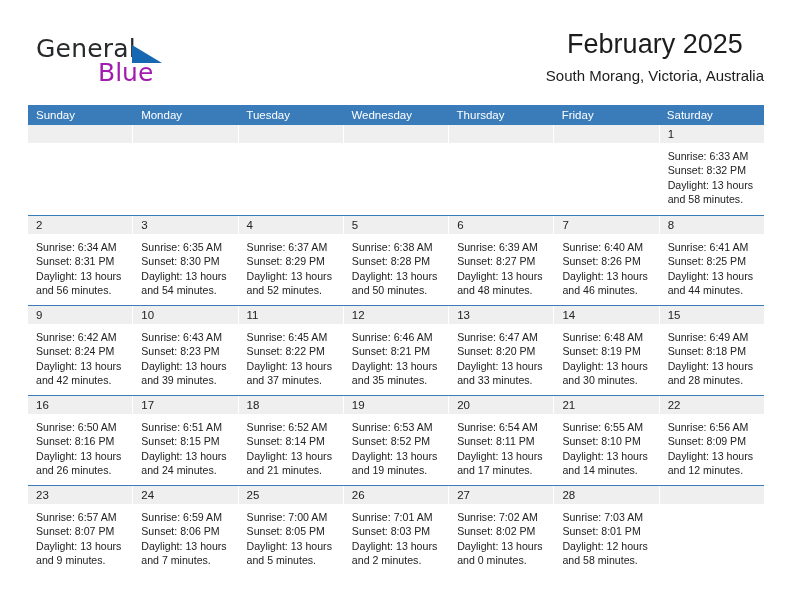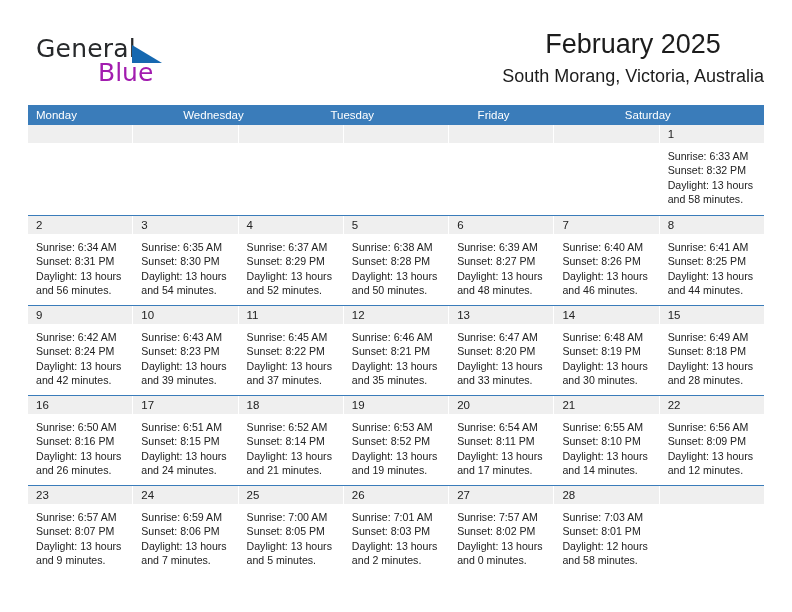--- a/index.html
+++ b/index.html
@@ -72,21 +72,21 @@
   }
   .cal-title {
     font-size: 27px;
     color: #1c1c1c;
     font-family: "Liberation Sans", sans-serif;
     font-weight: 400;
     line-height: 32px;
     white-space: nowrap;
   }
   .cal-subtitle {
-    font-size: 18px;
+    font-size: 15px;
     color: #1c1c1c;
     font-family: "Liberation Sans", sans-serif;
     font-weight: 400;
     line-height: 20px;
     margin-top: 6px;
     white-space: nowrap;
   }
 
   
   .calendar {
@@ -160,23 +160,25 @@
 
     <div class="title-wrap">
       <div class="cal-title">February 2025</div>
       <div class="cal-subtitle">South Morang, Victoria, Australia</div>
     </div>
 
   </div>
 
   <div class="calendar">
     <div class="dow-row">
+        <div class="dow">Sunday</div>
         <div class="dow">Monday</div>
+        <div class="dow">Tuesday</div>
         <div class="dow">Wednesday</div>
-        <div class="dow">Tuesday</div>
+        <div class="dow">Thursday</div>
         <div class="dow">Friday</div>
         <div class="dow">Saturday</div>
       </div>
     <div id="weeks-host">
         <div class="week">
           <div class="cell empty">
             <div class="daynum"></div>
           </div>
           <div class="cell empty">
             <div class="daynum"></div>
@@ -431,21 +433,21 @@
             <div class="lines">
               <div>Sunrise: 7:01 AM</div>
               <div>Sunset: 8:03 PM</div>
               <div>Daylight: 13 hours</div>
               <div>and 2 minutes.</div>
             </div>
           </div>
           <div class="cell">
             <div class="daynum">27</div>
             <div class="lines">
-              <div>Sunrise: 7:57 AM</div>
+              <div>Sunrise: 7:02 AM</div>
               <div>Sunset: 8:02 PM</div>
               <div>Daylight: 13 hours</div>
               <div>and 0 minutes.</div>
             </div>
           </div>
           <div class="cell">
             <div class="daynum">28</div>
             <div class="lines">
               <div>Sunrise: 7:03 AM</div>
               <div>Sunset: 8:01 PM</div>

